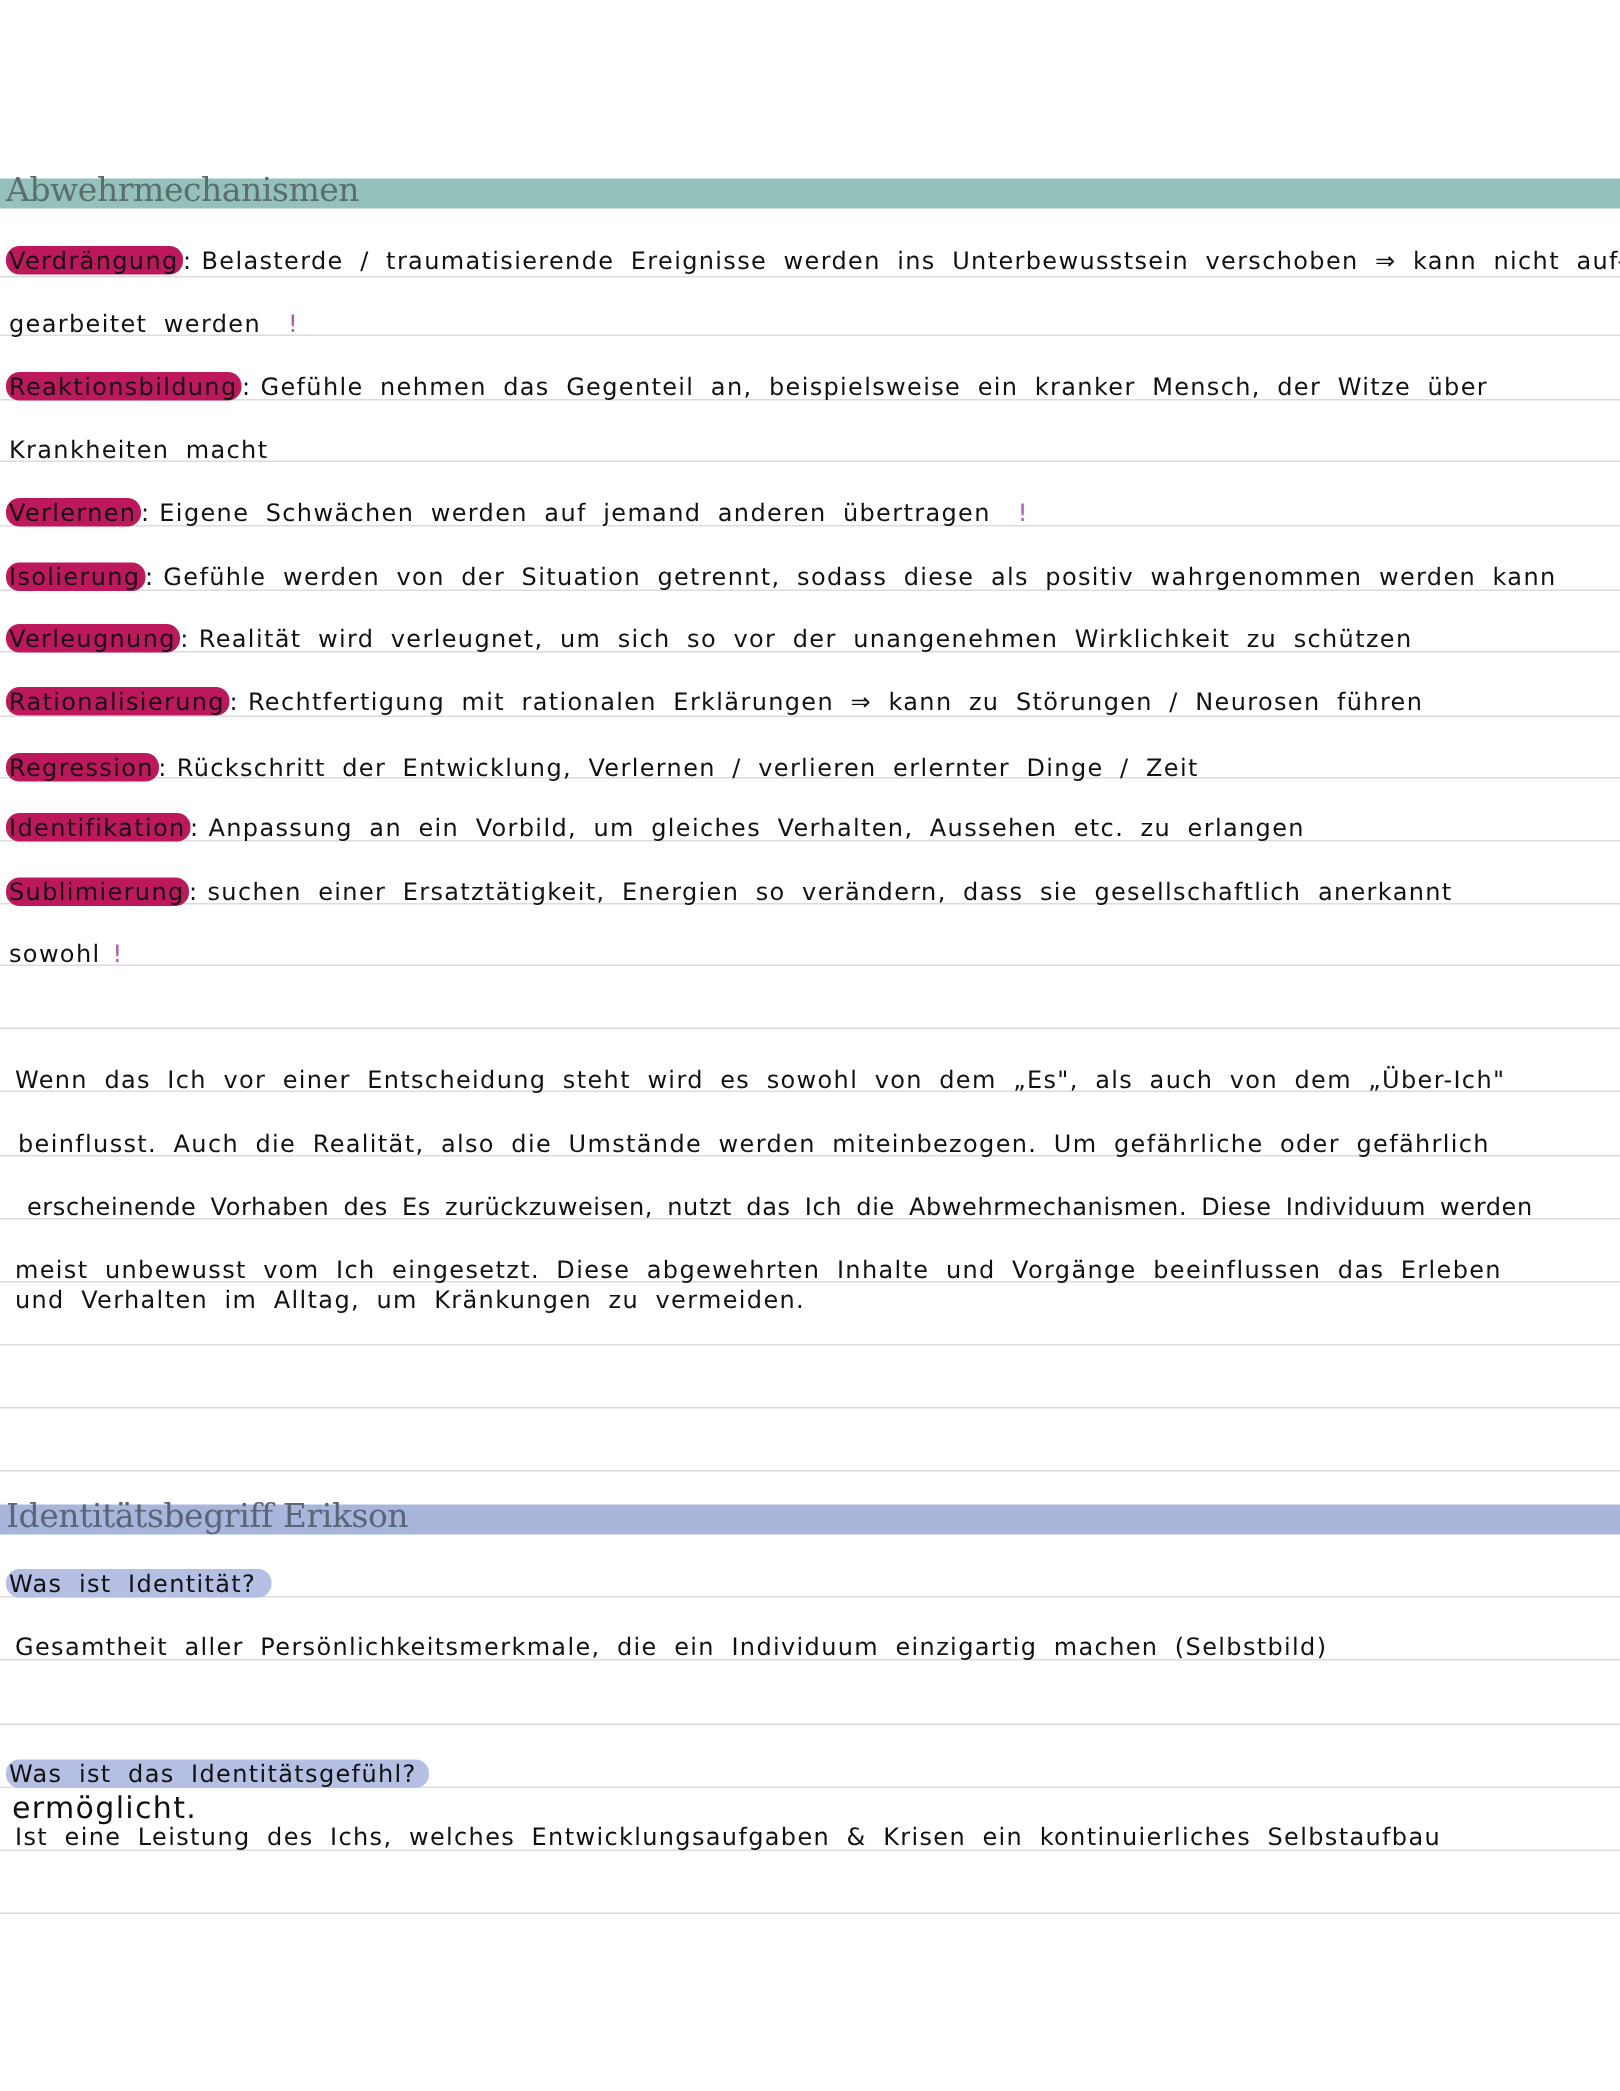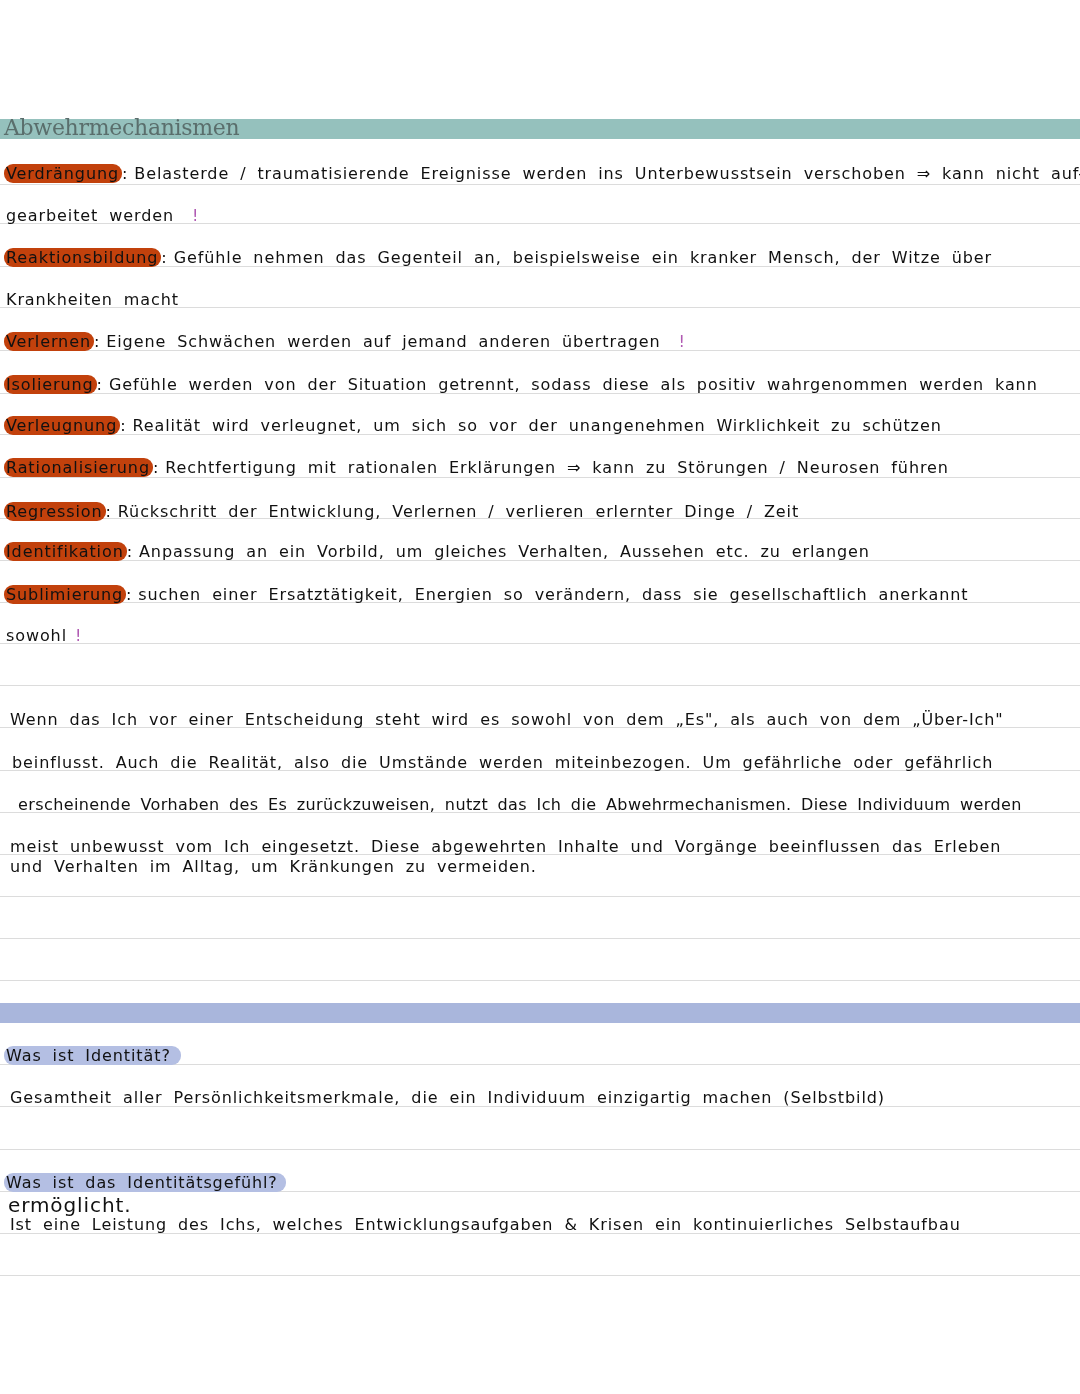--- a/index.html
+++ b/index.html
@@ -7,21 +7,21 @@
          font-family:"DejaVu Sans", sans-serif; color:#111; }
   .rule { position:absolute; left:0; width:1080px; height:1px; background:#dcdcdc; }
   .section-header { position:absolute; left:0; width:1080px; height:36px; }
   .section-header .band { position:absolute; left:0; right:0; top:0; height:20px; }
   .section-header .title { position:absolute; left:4px; top:-4px;
          font-family:"DejaVu Serif", "Liberation Serif", serif; font-size:22px;
          letter-spacing:-0.3px; white-space:nowrap; }
   .line { position:absolute; left:6px; height:26px; font-size:16px; line-height:26px;
           white-space:nowrap; letter-spacing:0.9px; word-spacing:5px; }
   .term { border-radius:9px; padding:0 3px 0 2px; margin-left:-2px; }
-  .term-teal { background:#c2410c; }
+  .term-teal { background:#be185d; }
   .term-blue { background:#b4bfe3; }
   .excl { color:#b05ab3; margin-left:18px; }
   .sep { margin-right:6px; }
 </style>
 </head>
 <body>
 
 <div>
   <div class="rule" style="top:184px"></div>
   <div class="rule" style="top:223px"></div>
@@ -104,20 +104,21 @@
 <div>
   <div class="line" style="top:707px; left:10px">Wenn das Ich vor einer Entscheidung steht wird es sowohl von dem „Es", als auch von dem „Über-Ich"</div>
   <div class="line" style="top:750px; left:12px">beinflusst. Auch die Realität, also die Umstände werden miteinbezogen. Um gefährliche oder gefährlich</div>
   <div class="line" style="top:792px; left:18px; letter-spacing:0.4px; word-spacing:4px">erscheinende Vorhaben des Es zurückzuweisen, nutzt das Ich die Abwehrmechanismen. Diese Individuum werden</div>
   <div class="line" style="top:834px; left:10px">meist unbewusst vom Ich eingesetzt. Diese abgewehrten Inhalte und Vorgänge beeinflussen das Erleben</div>
   <div class="line" style="top:854px; left:10px">und Verhalten im Alltag, um Kränkungen zu vermeiden.</div>
 </div>
 
 <div class="section-header" style="top:1003px">
   <div class="band" style="background:#a9b6dc"></div>
+  <div class="title" style="color:#5b6478">Identitätsbegriff Erikson</div>
 </div>
 
 <div class="line" style="top:1043px">
   <span class="term term-blue" style="padding-right:10px">Was ist Identität?</span>
 </div>
 <div class="line" style="top:1085px; left:10px">Gesamtheit aller Persönlichkeitsmerkmale, die ein Individuum einzigartig machen (Selbstbild)</div>
 
 <div class="line" style="top:1170px">
   <span class="term term-blue" style="padding-right:8px">Was ist das Identitätsgefühl?</span>
 </div>

